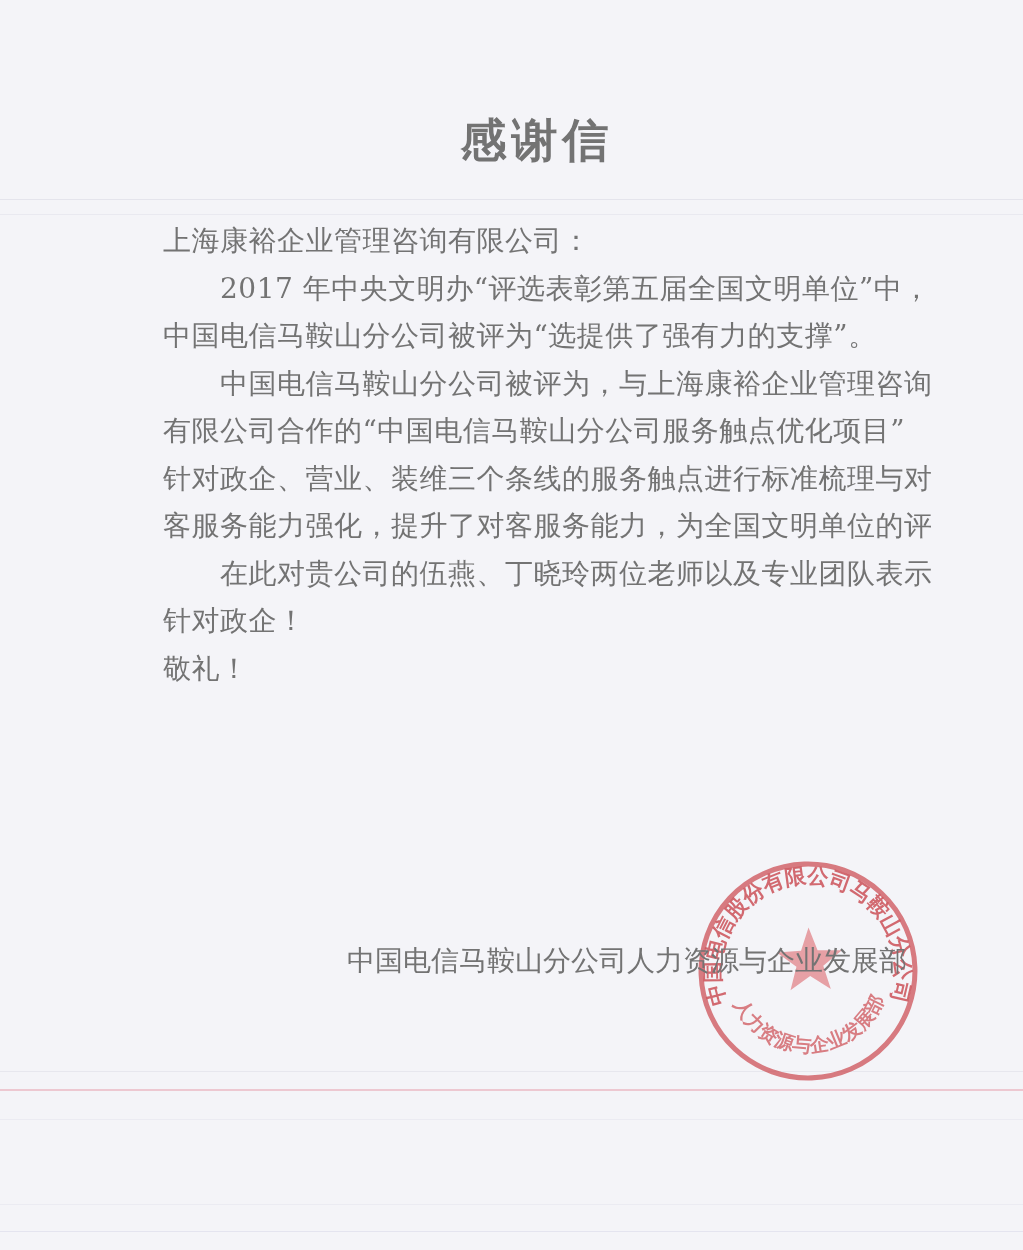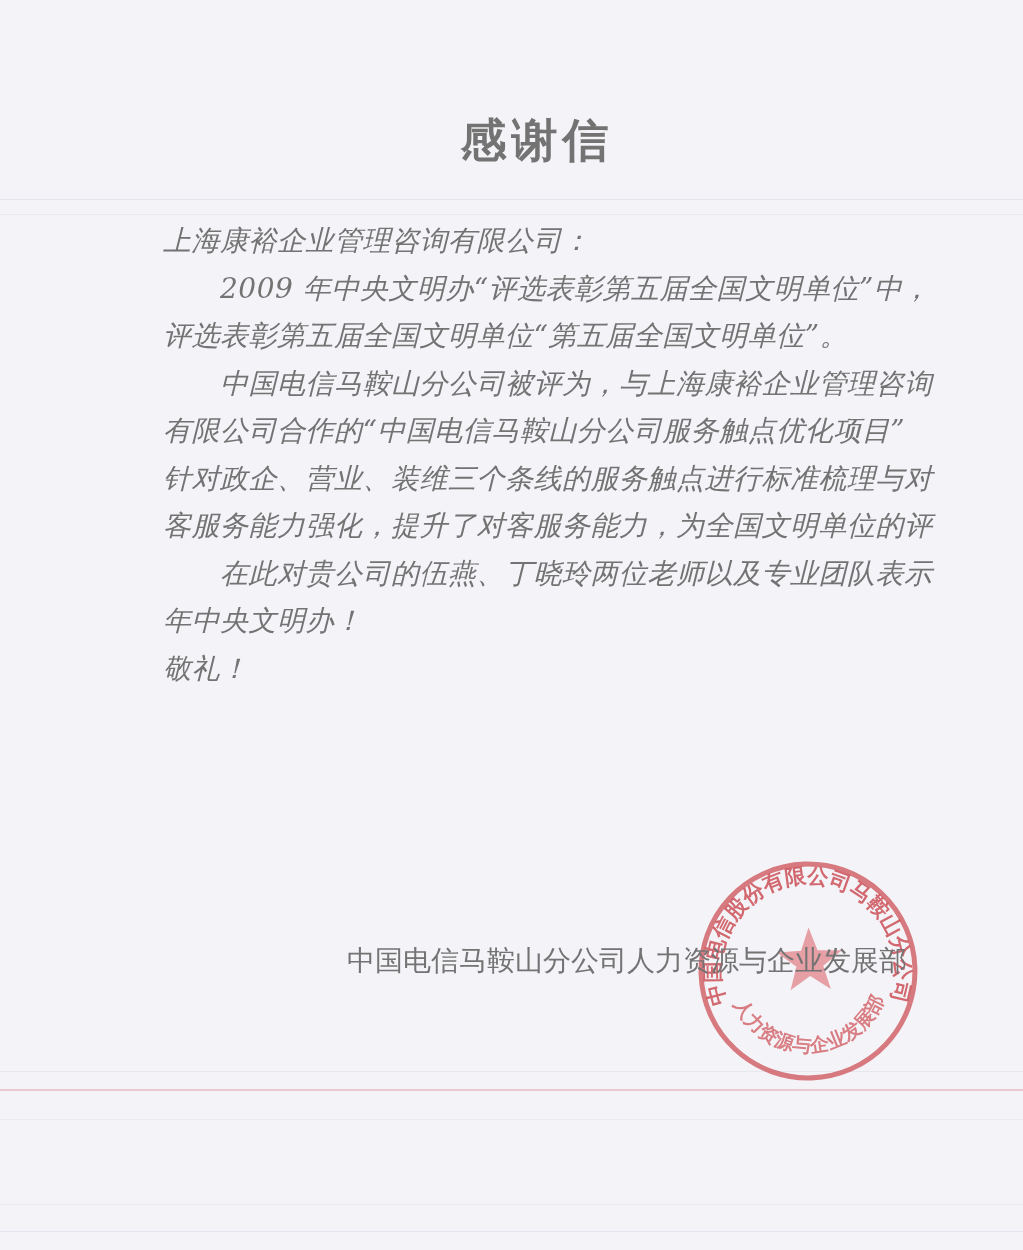--- a/index.html
+++ b/index.html
@@ -18,21 +18,21 @@
   .sl-6{top:1204px;background:rgba(212,212,226,.28);}
   .sl-7{top:1231px;background:rgba(206,206,224,.4);}
   .title{
     position:absolute;top:110px;left:163px;width:748px;
     text-align:center;font-size:46px;font-weight:700;letter-spacing:5px;
   }
   .body-text{
     position:absolute;left:163px;top:217px;width:752px;
     font-size:28px;line-height:47.5px;letter-spacing:0.5px;
   }
-  .line{white-space:nowrap;font-style:italic;}
+  .line{white-space:nowrap;}
   .line.indent{text-indent:57px;}
   .signature{
     position:absolute;top:942px;right:116px;
     font-size:28px;letter-spacing:0px;white-space:nowrap;z-index:3;text-align:right;
   }
   .date{
     position:absolute;top:998px;right:133px;
     font-size:28px;white-space:nowrap;z-index:3;
   }
   .seal{
@@ -52,28 +52,28 @@
   <div class="scanline sl-3"></div>
   <div class="scanline sl-4"></div>
   <div class="scanline sl-5"></div>
   <div class="scanline sl-6"></div>
   <div class="scanline sl-7"></div>
 
   <div class="title">感谢信</div>
 
   <div class="body-text">
     <div class="line">上海康裕企业管理咨询有限公司：</div>
-    <div class="line indent">2009 年中央文明办“评选表彰第五届全国文明单位”中，</div>
-    <div class="line">评选表彰第五届全国文明单位“第五届全国文明单位”。</div>
+    <div class="line indent">2017 年中央文明办“评选表彰第五届全国文明单位”中，</div>
+    <div class="line">中国电信马鞍山分公司被评为“选提供了强有力的支撑”。</div>
     <div class="line indent">中国电信马鞍山分公司被评为，与上海康裕企业管理咨询</div>
     <div class="line">有限公司合作的“中国电信马鞍山分公司服务触点优化项目”</div>
     <div class="line">针对政企、营业、装维三个条线的服务触点进行标准梳理与对</div>
     <div class="line">客服务能力强化，提升了对客服务能力，为全国文明单位的评</div>
     <div class="line indent">在此对贵公司的伍燕、丁晓玲两位老师以及专业团队表示</div>
-    <div class="line">年中央文明办！</div>
+    <div class="line">针对政企！</div>
     <div class="line">敬礼！</div>
   </div>
 
   <div class="seal">
     <svg viewBox="0 0 224 224" xmlns="http://www.w3.org/2000/svg">
 
       <circle cx="112" cy="112" r="106" fill="none" stroke="#cc4b52" stroke-width="5" opacity="0.82"></circle>
 
       <polygon points="114,69 122.2,91.7 146.3,92.5 127.3,107.3 134,130.5 114,117 94,130.5 100.7,107.3 81.7,92.5 105.8,91.7" fill="#e2848a" opacity="0.85"></polygon>
       <defs>

